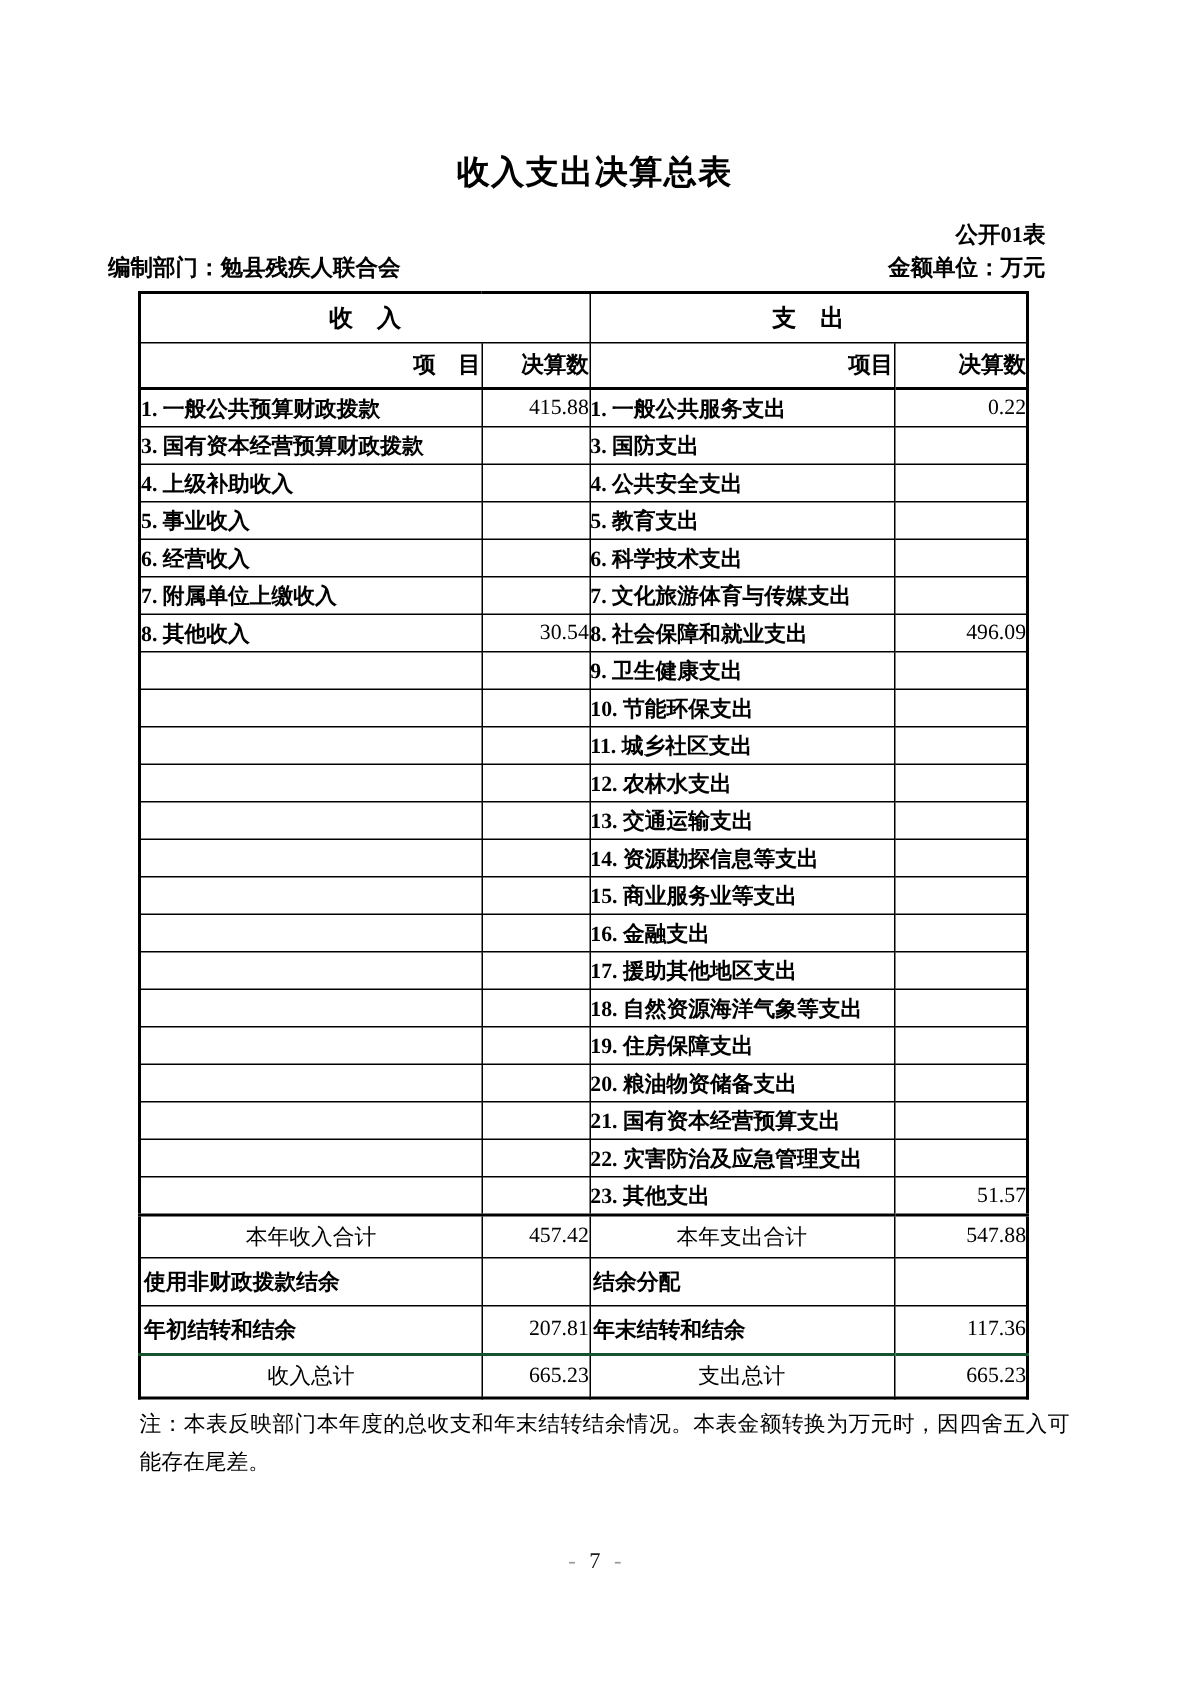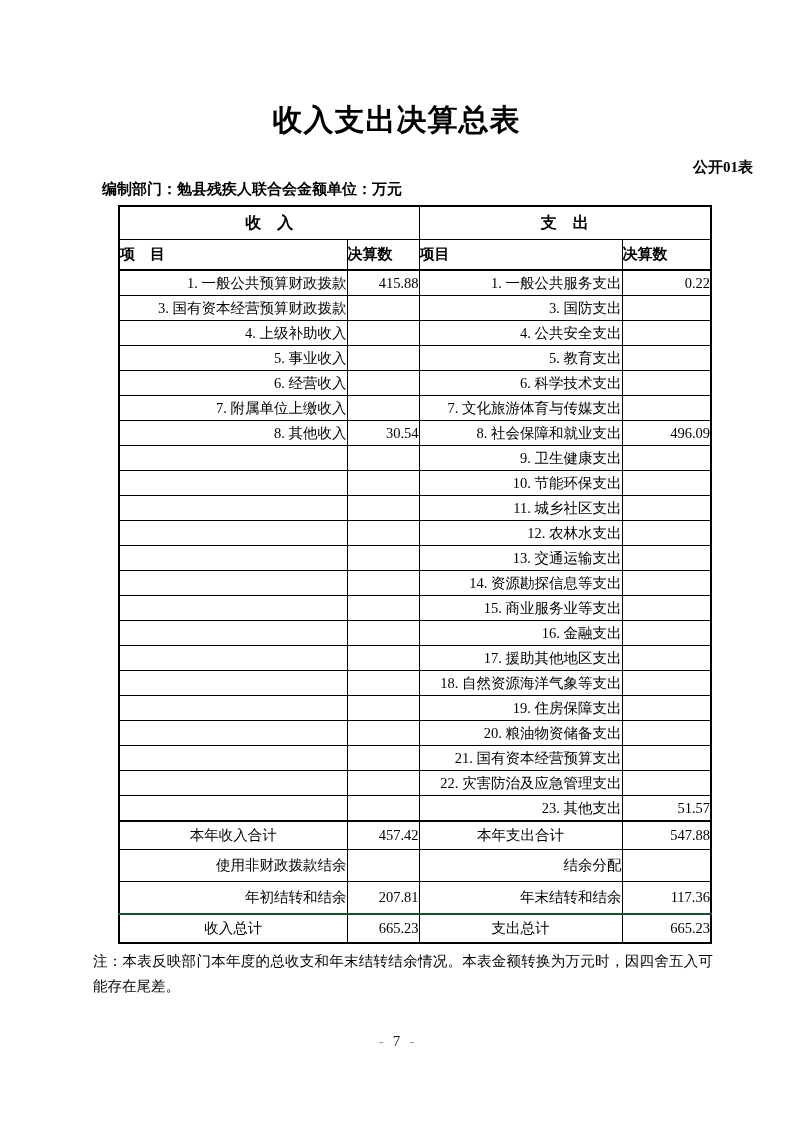--- a/index.html
+++ b/index.html
@@ -10,42 +10,42 @@
     background: #ffffff;
     color: #000000;
     font-family: "Liberation Serif", "DejaVu Serif", serif;
     overflow: hidden;
     box-sizing: border-box;
   }
   .doc-title {
     margin: 0;
     padding-top: 100px;
     text-align: center;
-    font-size: 30px;
+    font-size: 22px;
     font-weight: bold;
     letter-spacing: 1px;
   }
   .table-code {
     margin-top: 17px;
-    padding-right: 40px;
+    padding-right: 96px;
     text-align: right;
     font-size: 15px;
     font-weight: bold;
   }
   .meta-row {
     display: flex;
-    justify-content: flex-start;
-    padding-left: 102px;
+    justify-content: space-between;
+    padding-left: 72px;
     padding-right: 96px;
     margin-top: 3px;
     font-size: 15px;
     font-weight: bold;
   }
   table.budget {
-    margin-left: 118px;
+    margin-left: 92px;
     margin-top: 6px;
     width: 592px;
     border-collapse: collapse;
     table-layout: fixed;
     border: 2px solid #000;
   }
   table.budget th, table.budget td {
     border: 1px solid #000;
     font-size: 14.5px;
     vertical-align: middle;
@@ -60,25 +60,25 @@
   tr.group-header th {
     height: 32px;
     font-size: 16px;
     font-weight: bold;
     text-align: center;
   }
   tr.col-header th {
     height: 29px;
     font-size: 15px;
     font-weight: bold;
-    text-align: left;
+    text-align: right;
     border-bottom: 2px solid #000;
   }
   tbody.body-rows td { height: 24px; }
-  td.item { text-align: right;  padding-left: 8px; padding-right: 2px; }
+  td.item { text-align: left;  padding-left: 8px; padding-right: 2px; font-weight: bold; }
   td.val  { text-align: right; padding-right: 3px; padding-left: 2px; }
   td.mid  { border-left: 2px solid #000; }
   tr.summary-total td { height: 27px; font-weight: normal; }
   tr.summary-total td.item { text-align: center; padding-left: 0; }
   tr.summary-first td { border-top: 2px solid #000; }
   tr.summary-last td  { border-top: 2px solid #14532d; }
   tr.summary-plain td { height: 31px; }
   tr.summary-plain td.item { padding-left: 2px; }
   td.bold { font-weight: normal; }
   .footnote {

